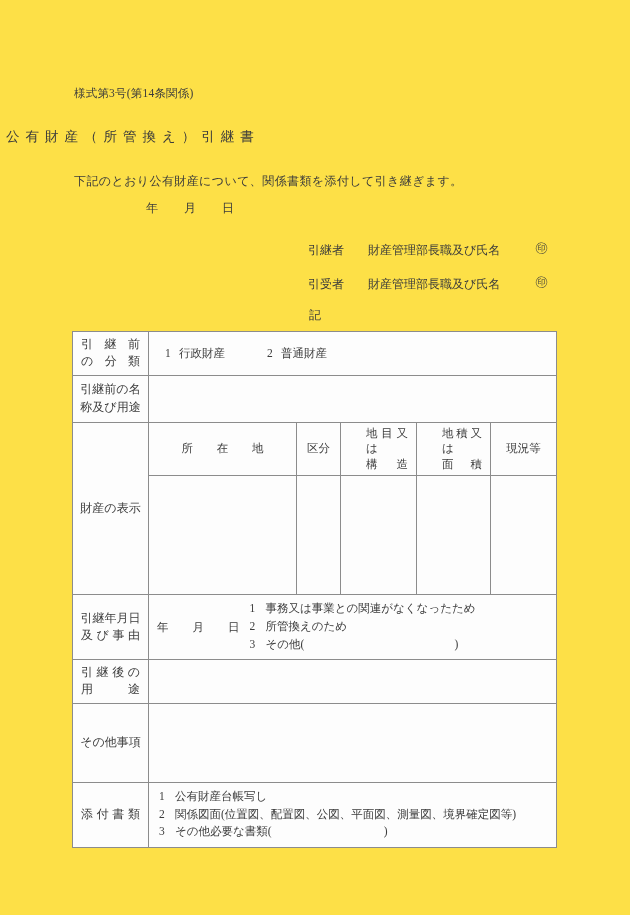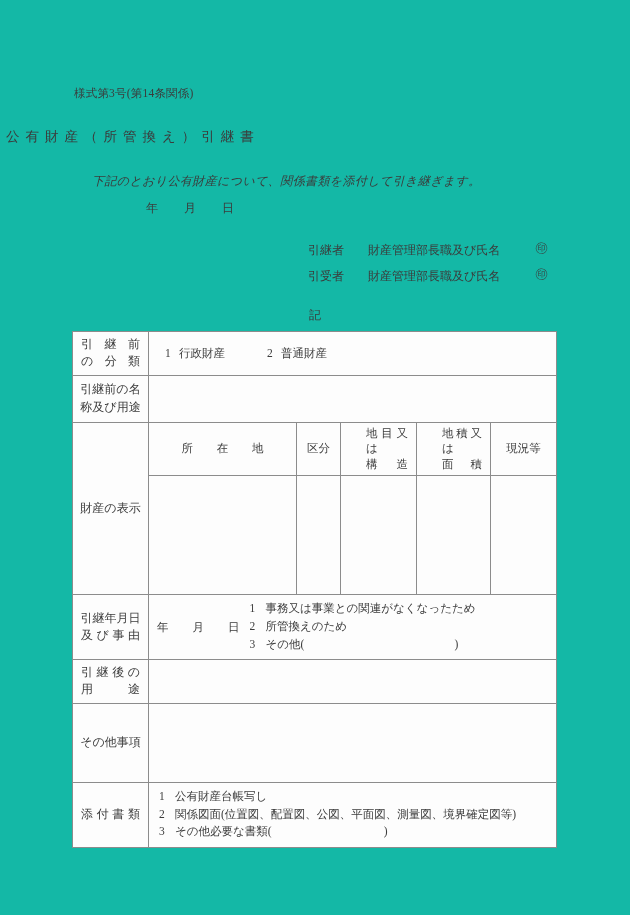--- a/index.html
+++ b/index.html
@@ -12,21 +12,21 @@
     width: 630px;
     height: 915px;
     position: relative;
     font-family: "Liberation Serif", "DejaVu Serif", serif;
     color: #3b3b3b;
     -webkit-font-smoothing: antialiased;
   }
   .page {
     position: absolute;
     inset: 0;
-    background: #14b8a6;
+    background: #fde047;
   }
 
   
   .form-no {
     position: absolute;
     left: 74px;
     top: 86px;
     font-size: 11.5px;
     letter-spacing: .2px;
     white-space: nowrap;
@@ -37,46 +37,45 @@
     right: 0;
     top: 128px;
     text-align: left;
     font-size: 13.5px;
     letter-spacing: 6px;
     text-indent: 6px;
     white-space: nowrap;
   }
   .lead {
     position: absolute;
-    left: 92px;
+    left: 74px;
     top: 173px;
     font-size: 12px;
     letter-spacing: .4px;
     white-space: nowrap;
-    font-style: italic;
   }
   .date-line {
     position: absolute;
     left: 146px;
     top: 200px;
     font-size: 12px;
     white-space: nowrap;
   }
   .date-line .gap { display: inline-block; width: 26px; }
 
   
   .sig {
     position: absolute;
     font-size: 12px;
     white-space: nowrap;
     left: 308px;
     width: 240px;
   }
   .sig-1 { top: 242px; }
-  .sig-2 { top: 268px; text-decoration: underline; }
+  .sig-2 { top: 276px; text-decoration: underline; }
   .sig .role { display: inline-block; }
   .sig .name { display: inline-block; margin-left: 24px; }
   .sig .seal {
     position: absolute;
     right: 0;
     top: -1px;
     font-size: 13px;
     line-height: 1;
   }
 

